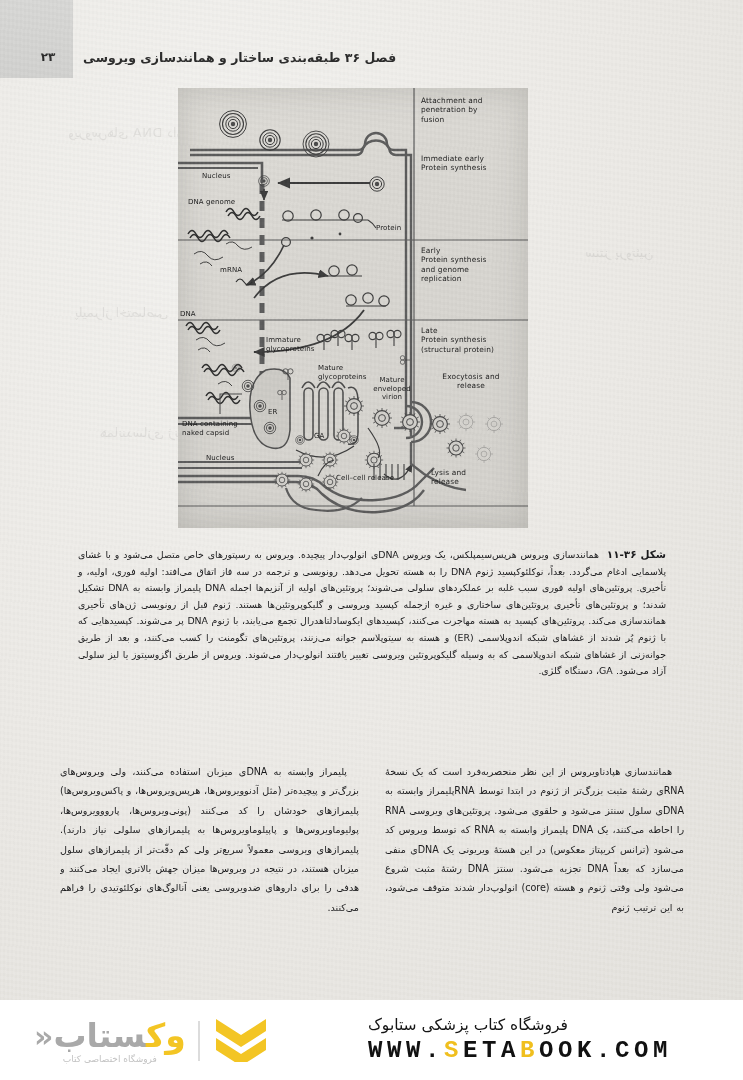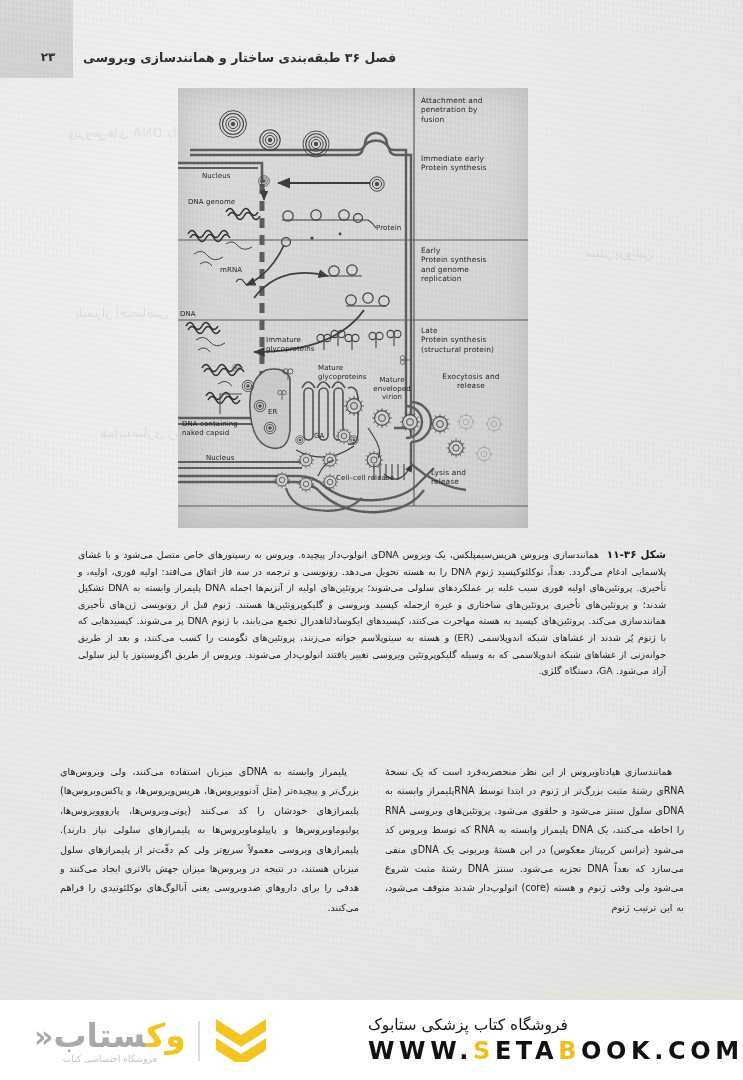--- a/index.html
+++ b/index.html
@@ -121,21 +121,21 @@
   }
   #site-block{
     position:absolute;left:352px;top:1006px;width:372px;height:68px;
     display:flex;flex-direction:column;align-items:flex-end;justify-content:center;gap:3px;margin-left:16px;
   }
   #site-tagline{
     direction:rtl;font-size:15.5px;color:#141414;letter-spacing:.1px;
   }
   #site-url{
     font-size:24px;font-weight:700;letter-spacing:4.6px;color:#111;
-    direction:ltr;white-space:nowrap;
+    direction:ltr;white-space:nowrap;font-family:Liberation Mono, monospace;
   }
   #site-url .hl{color:#f0bf1e;}
 </style>
 </head>
 <body>
 
 <div id="page-sheet">
 
   <div class="bleed" style="top:120px;right:560px;">ویروس‌های DNA دار</div>
   <div class="bleed" style="top:300px;right:575px;">پلیمراز اختصاصی</div>

